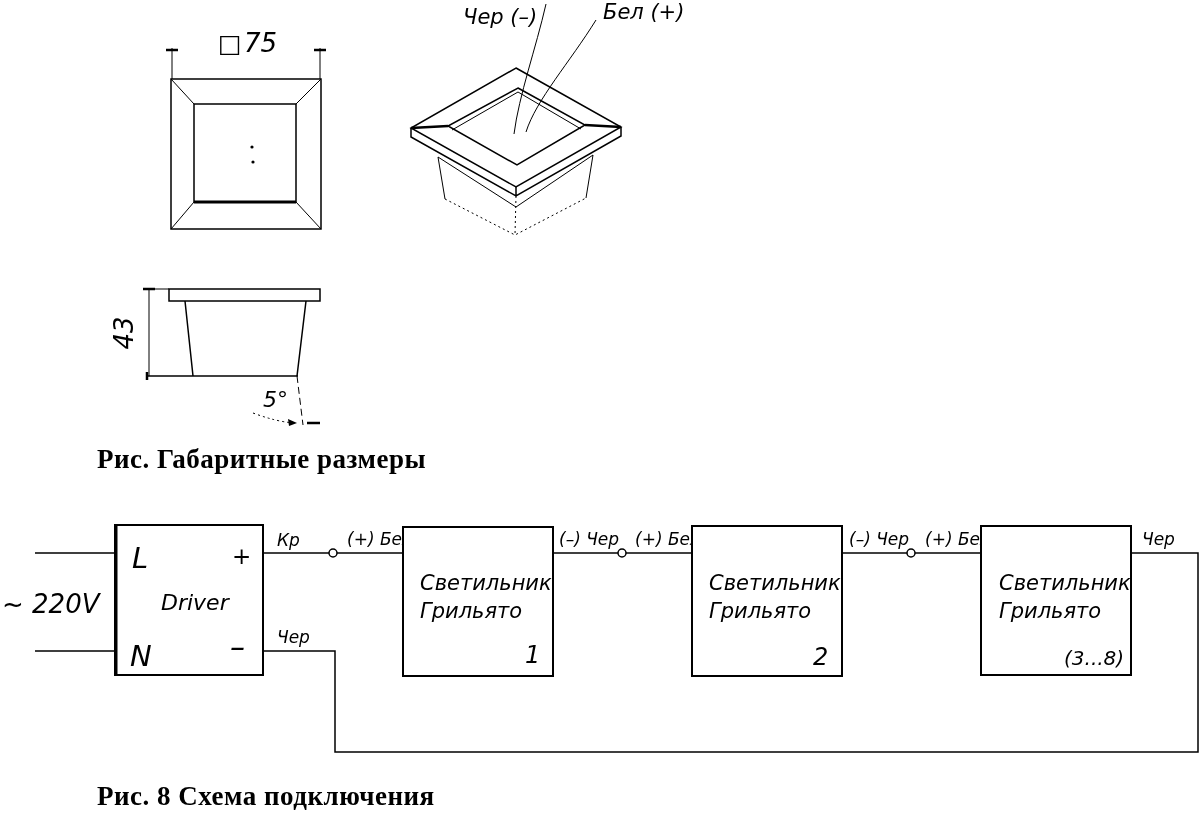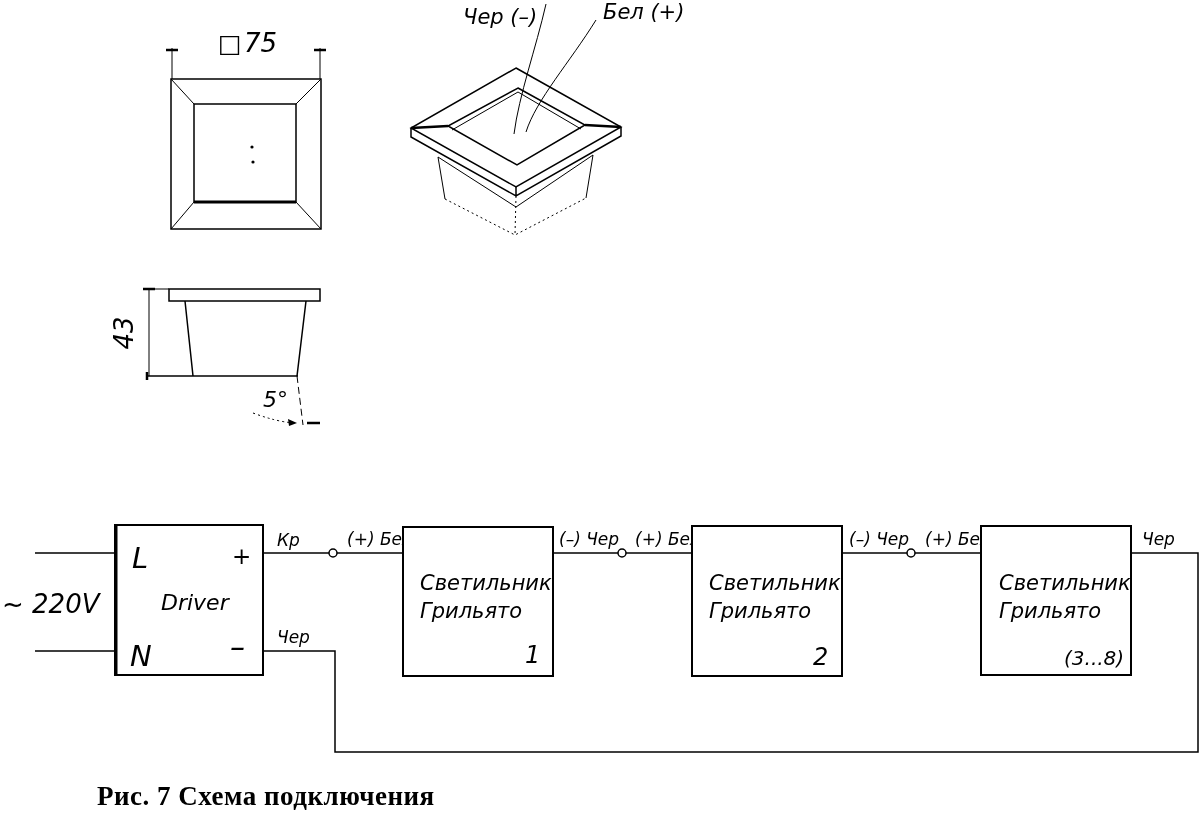--- a/index.html
+++ b/index.html
@@ -86,20 +86,21 @@
     </g>
     <g>
       <path class="ln-thin" stroke-dasharray="7,4" d="M197,116 L203,165"></path>
       <path class="tick" d="M207,163 H220"></path>
       <path class="ln-thin" stroke-dasharray="2,3" d="M153,153 Q177,162 195,163"></path>
       <polygon class="dot" points="197,163 188,159 189,166"></polygon>
       <text class="tl" x="163" y="147" font-size="22">5°</text>
     </g>
   </svg>
 
+  <div class="cap" style="left:97px; top:444px;">Рис. Габаритные размеры</div>
 
   <svg style="left:0px; top:505px;" width="1200" height="275" viewBox="0 0 1200 275">
 
     <text class="tl" x="2" y="108" font-size="26">~ 220V</text>
     <path class="ln" d="M35,48 H115 M35,146 H115"></path>
 
     <g>
       <rect class="box" x="115" y="20" width="148" height="150"></rect>
       <path class="ln-thick" d="M116,20 V170"></path>
       <text class="tl" x="132" y="63" font-size="29">L</text>
@@ -151,15 +152,15 @@
       <text class="tl" x="1064" y="160" font-size="20">(3...8)</text>
     </g>
 
     <g>
       <path class="ln" d="M1131,48 H1198 V247 H335 V146 H263"></path>
       <text class="tl" x="1142" y="40" font-size="17">Чер</text>
       <text class="tl" x="277" y="138" font-size="17">Чер</text>
     </g>
   </svg>
 
-  <div class="cap" style="left:97px; top:781px;">Рис. 7 Схема подключения</div>
+  <div class="cap" style="left:97px; top:781px;">Рис. 8 Схема подключения</div>
 
 </div>
 
 </body></html>

